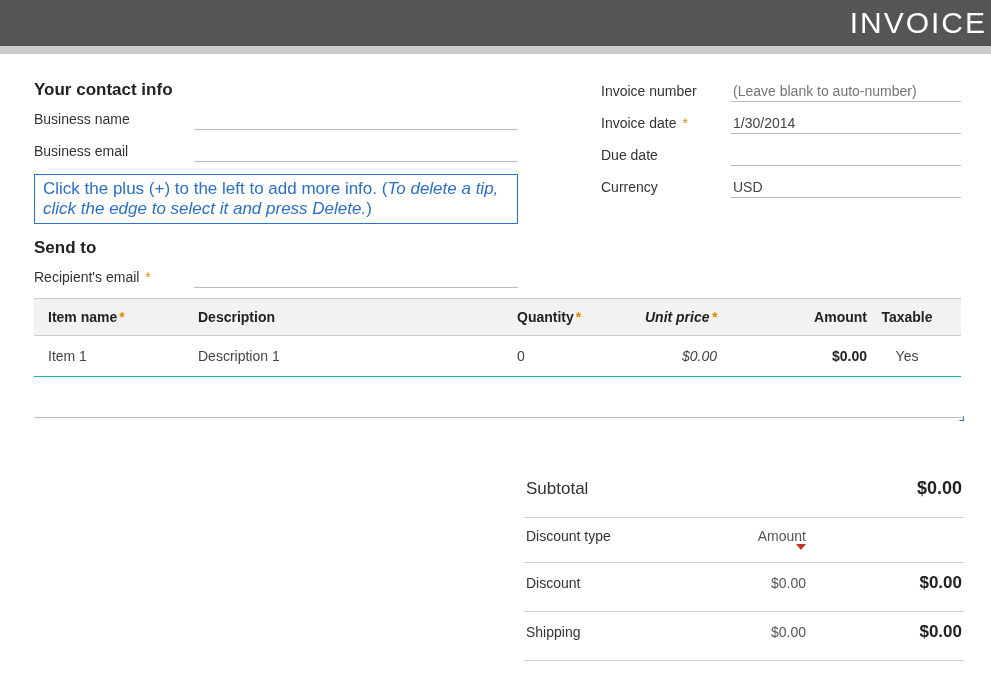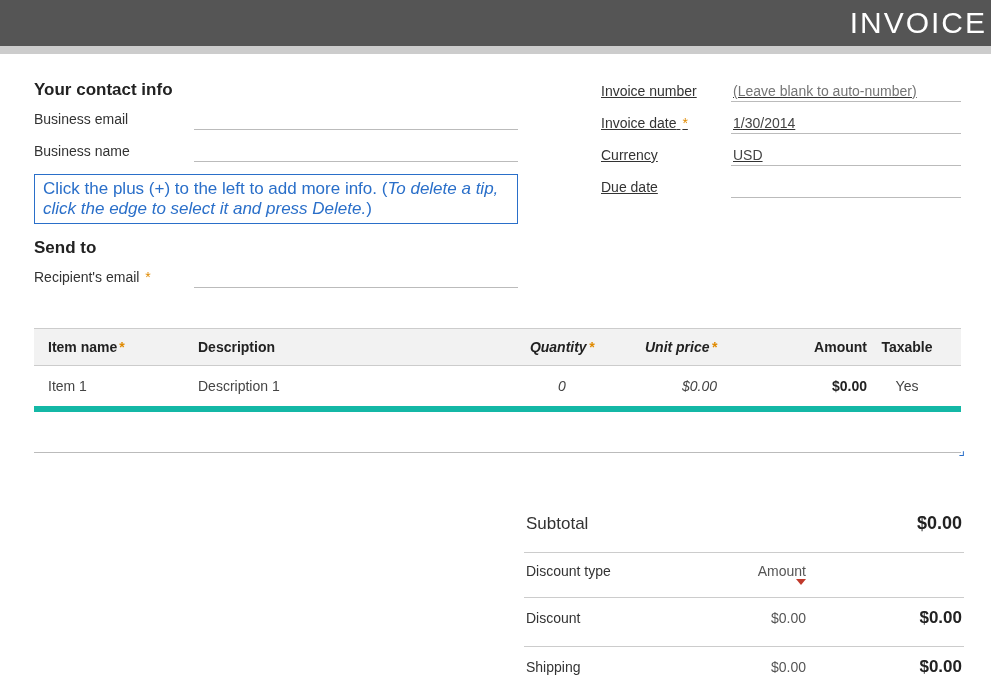--- a/index.html
+++ b/index.html
@@ -31,21 +31,21 @@
   }
   .content {
     padding: 22px 30px 0 34px;
     position: relative;
   }
   .top-cols {
     display: flex;
     gap: 83px;
   }
   .left-col { flex: 1; }
-  .right-col { width: 360px; text-decoration: underline; }
+  .right-col { width: 360px; }
   h3.section {
     font-size: 17px;
     font-weight: 600;
     margin: 4px 0 8px 0;
     color: #222;
   }
   .field-row {
     display: flex;
     align-items: center;
     margin: 4px 0 10px 0;
@@ -71,41 +71,40 @@
     background: #fff;
     color: #2a6fc9;
     font-size: 17px;
     padding: 4px 8px;
     margin: 2px 0 10px 0;
     display: inline-block;
     position: relative;
   }
   .tooltip-box .italic { font-style: italic; }
   .table-wrap {
-    margin-top: 30px;
   }
   .table-head {
     display: flex;
     background: #f2f2f2;
     border-top: 1px solid #ccc;
     border-bottom: 1px solid #ccc;
     padding: 10px 14px;
     font-weight: 600;
     color: #222;
   }
   .col-name { width: 150px; }
   .col-desc { flex: 1; }
-  .col-qty  { width: 90px; text-align: center; font-style: italic; }
+  .col-qty  { width: 90px; text-align: left; }
   .col-unit { width: 110px; text-align: right; font-style: italic; }
   .col-amt  { width: 150px; text-align: right; }
   .col-tax  { width: 80px; text-align: center; }
   .req-inline { color: #e08a00; margin-left: 2px; }
   .table-row {
     display: flex;
-    border-bottom: 6px solid #14b8a6;
+    border-bottom: 1px solid #14b8a6;
     padding: 12px 14px;
     color: #444;
   }
   .table-row .col-amt { font-weight: 700; color: #222; }
   .table-footer-rule {
     border-bottom: 1.5px solid #bbb;
     margin-top: 40px;
     position: relative;
   }
   .corner-mark {
@@ -151,26 +150,26 @@
 <div class="header-accent"></div>
 
 <div class="content">
 
   <div class="top-cols">
 
     <div class="left-col">
       <h3 class="section">Your contact info</h3>
 
       <div class="field-row">
+        <span class="label">Business name</span>
+        <input class="input" value="" style="">
+      </div>
+
+      <div class="field-row">
         <span class="label">Business email</span>
-        <input class="input" value="" style="">
-      </div>
-
-      <div class="field-row">
-        <span class="label">Business name</span>
         <input class="input" value="" style="">
       </div>
 
       <div class="tooltip-box">
         <span>Click the plus (+) to the left to add more info. (</span><span class="italic">To delete a tip, click the edge to select it and press Delete.</span><span>)</span>
       </div>
 
       <h3 class="section">Send to</h3>
 
       <div class="field-row">
@@ -191,27 +190,27 @@
 
       <div class="field-row">
         <span class="label" style="width:130px">
           <span>Invoice date</span>
           <span class="req">*</span>
         </span>
         <input class="input" value="1/30/2014" style="">
       </div>
 
       <div class="field-row">
+        <span class="label" style="width:130px">Due date</span>
+        <input class="input" value="" style="">
+      </div>
+
+      <div class="field-row">
         <span class="label" style="width:130px">Currency</span>
         <input class="input" value="USD" style="">
-      </div>
-
-      <div class="field-row">
-        <span class="label" style="width:130px">Due date</span>
-        <input class="input" value="" style="">
       </div>
 
     </div>
   </div>
 
   <div class="table-wrap">
     <div class="table-head">
       <div class="col-name">
         <span>Item name</span><span class="req-inline">*</span>
       </div>

